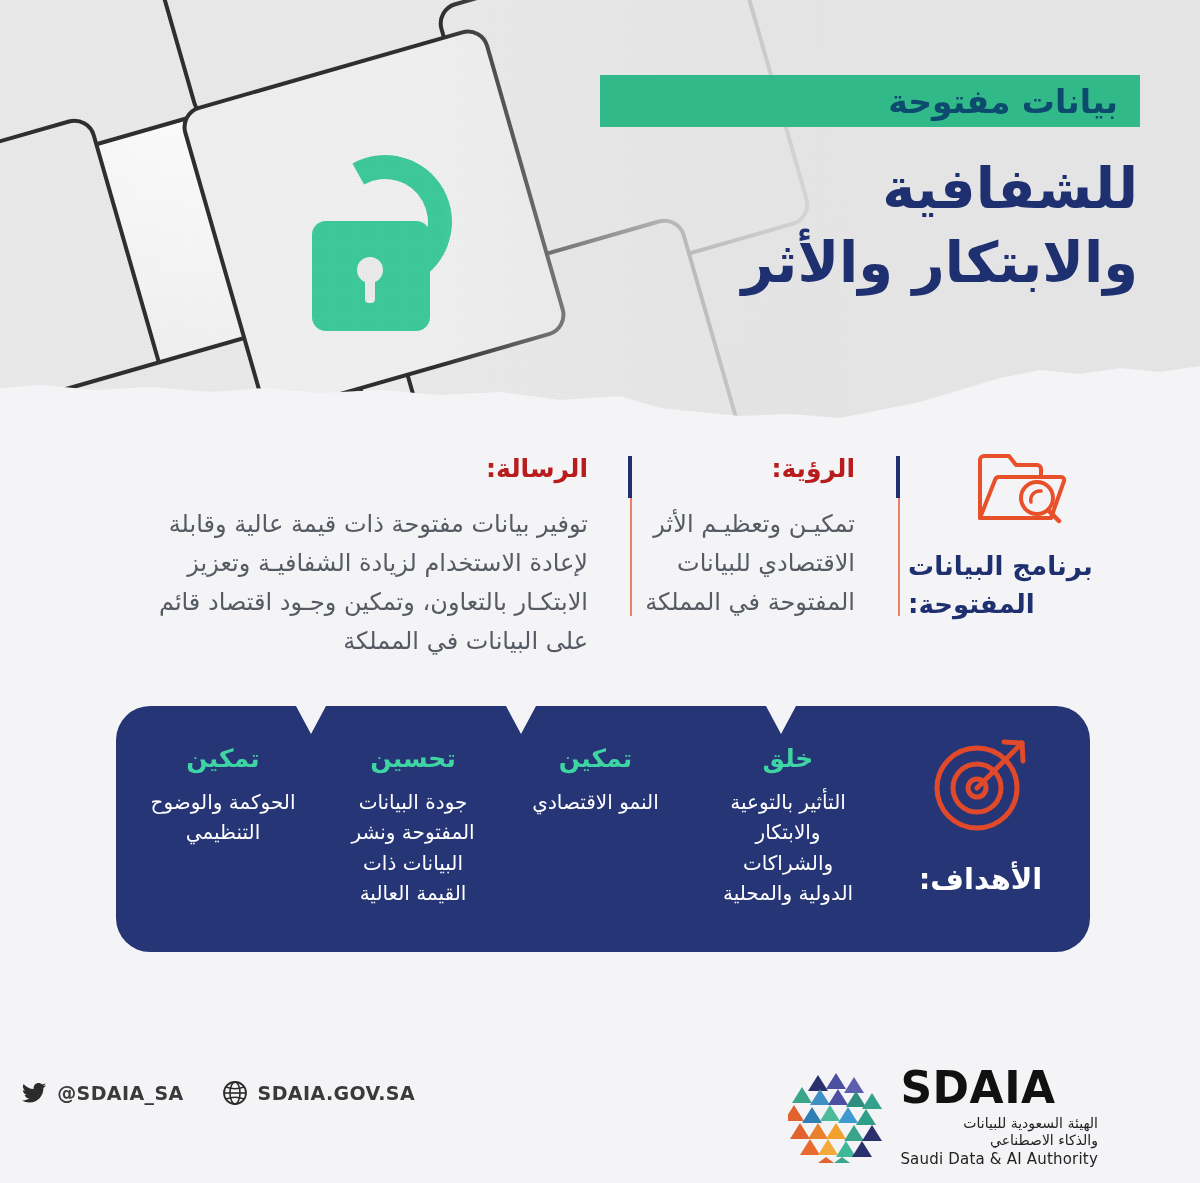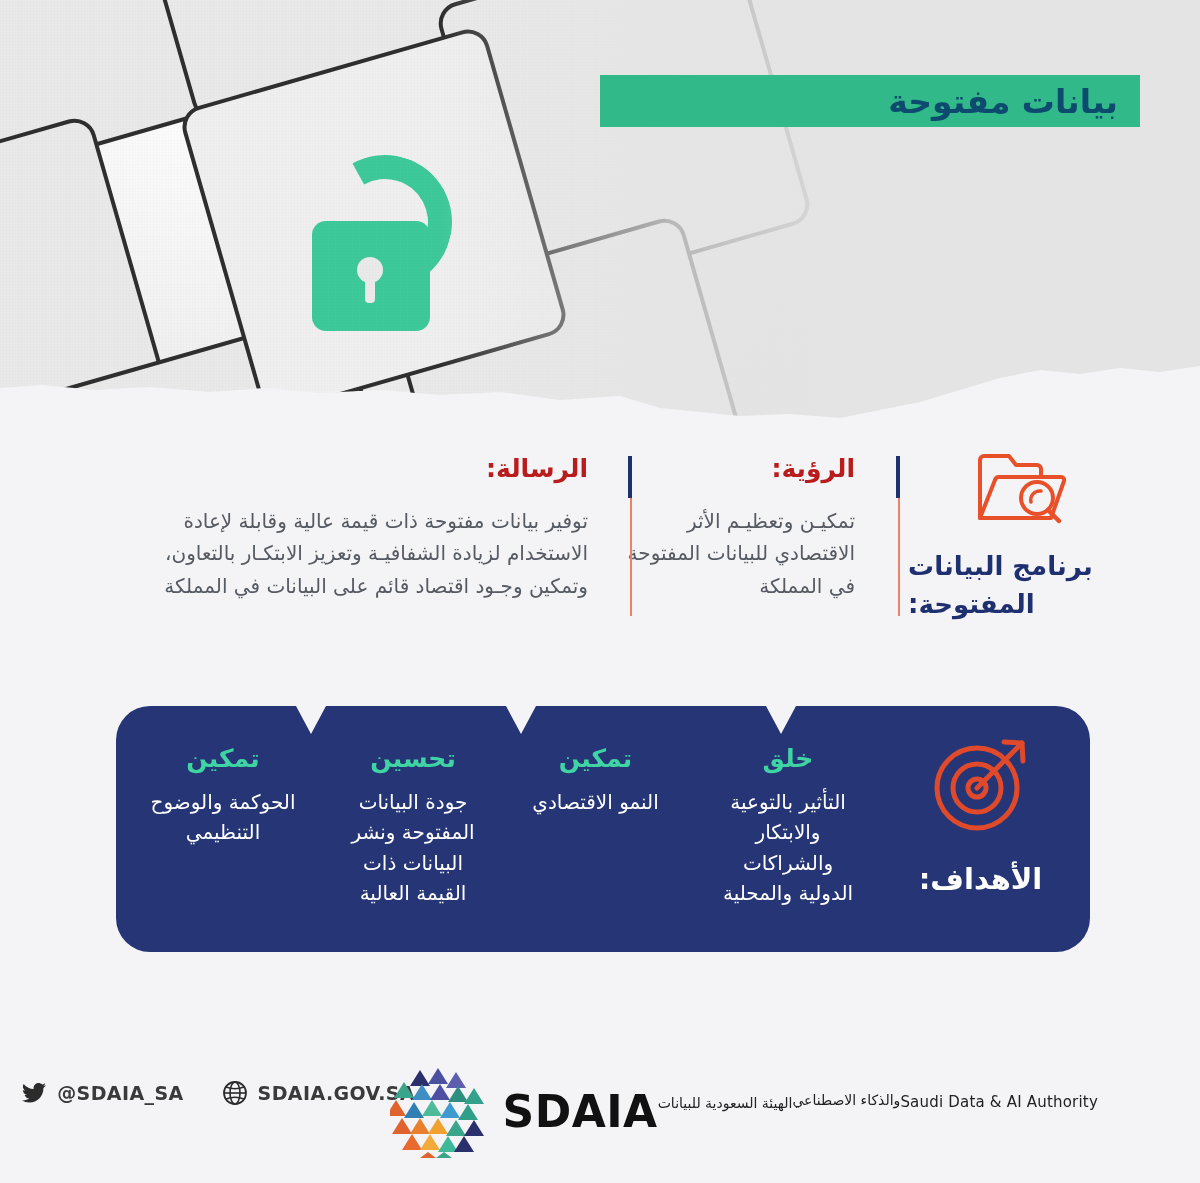--- a/index.html
+++ b/index.html
@@ -58,21 +58,21 @@
 
   
   .vm{position:absolute;left:0;top:432px;width:1200px;height:230px;}
   .program{position:absolute;right:62px;top:18px;width:230px;text-align:center;}
   .folder-icon{width:96px;height:76px;margin:0 auto 22px;display:block;}
   .program-label{color:#1f3070;font-size:26px;font-weight:bold;line-height:1.45;text-align:left;
     padding-right:8px;}
 
   .vcol{position:absolute;top:22px;text-align:right;}
   .vcol .vhead{color:#b91c1c;font-size:25px;font-weight:bold;margin-bottom:14px;}
-  .vcol .vbody{color:#555a63;font-size:20px;line-height:1.62;margin-top:22px;}
+  .vcol .vbody{color:#555a63;font-size:24px;line-height:1.62;margin-top:22px;}
   .vision{right:345px;width:235px;}
   .mission{right:612px;width:430px;}
   .vbar{position:absolute;top:24px;width:4px;}
   .vbar .seg-navy{width:4px;height:42px;background:#1f3070;}
   .vbar .seg-orange{width:2px;height:118px;background:#e8836a;margin-left:1px;}
   .vbar.b1{right:300px;}
   .vbar.b2{right:568px;}
 
   
   .goals-wrap{position:absolute;left:98px;top:700px;width:1010px;height:258px;}
@@ -94,21 +94,21 @@
   .social{position:absolute;right:745px;top:40px;display:flex;align-items:center;gap:12px;
     direction:ltr;}
   .social .item{display:flex;align-items:center;gap:10px;}
   .social .item + .item{margin-left:26px;}
   .social .txt{color:#3a3a3a;font-size:19px;font-weight:bold;letter-spacing:.4px;}
   .tw-icon,.web-icon{width:26px;height:26px;display:block;}
 
   .logo{position:absolute;right:62px;top:26px;display:flex;align-items:center;
     gap:16px;direction:ltr;}
   .logo-mark{width:96px;height:92px;display:block;}
-  .logo-text{display:flex;line-height:1;}
+  .logo-text{display:flex;flex-direction:column;line-height:1;}
   .logo-en{font-size:44px;font-weight:bold;color:#111;letter-spacing:.5px;}
   .logo-ar1{font-size:14px;color:#222;margin-top:6px;text-align:right;direction:rtl;}
   .logo-ar2{font-size:14px;color:#222;margin-top:3px;text-align:right;direction:rtl;}
   .logo-sub{font-size:15px;color:#222;margin-top:5px;letter-spacing:.2px;}
 </style>
 </head>
 <body>
 
 <div class="page">
 
@@ -137,20 +137,24 @@
       <path fill="#f4f4f6" d="M0,58 L42,55 L95,60 L150,57 L210,62 L265,58 L320,63 L380,60
         L440,65 L500,62 L560,70 L620,66 L660,78 L700,82 L740,86 L790,84 L840,88 L880,80
         L920,72 L960,60 L1000,48 L1040,40 L1080,44 L1120,38 L1160,42 L1200,36
         L1200,110 L0,110 Z"></path>
     </svg>
 
     <div class="green-band">
       <span>بيانات مفتوحة</span>
     </div>
 
+    <div class="hero-title">
+      <div>للشفافية</div>
+      <div>والابتكار والأثر</div>
+    </div>
   </div>
 
   <div class="vm">
 
     <div class="program">
       <svg class="folder-icon" viewBox="0 0 96 76">
         <path d="M5,68 L5,10 A4,4 0 0 1 9,6 L34,6 L41,15 L62,15 A4,4 0 0 1 66,19 L66,26" fill="none" stroke="#e8502a" stroke-width="4" stroke-linecap="round" stroke-linejoin="round"></path>
         <path d="M5,68 L20,30 A4,4 0 0 1 24,27 L86,27 A3,3 0 0 1 89,31 L76,68 Z" fill="none" stroke="#e8502a" stroke-width="4" stroke-linejoin="round"></path>
         <circle cx="62" cy="48" r="16" fill="#f4f4f6" stroke="#e8502a" stroke-width="4"></circle>
         <path d="M56,52 A9,9 0 0 1 66,41" fill="none" stroke="#e8502a" stroke-width="3.5" stroke-linecap="round"></path>

